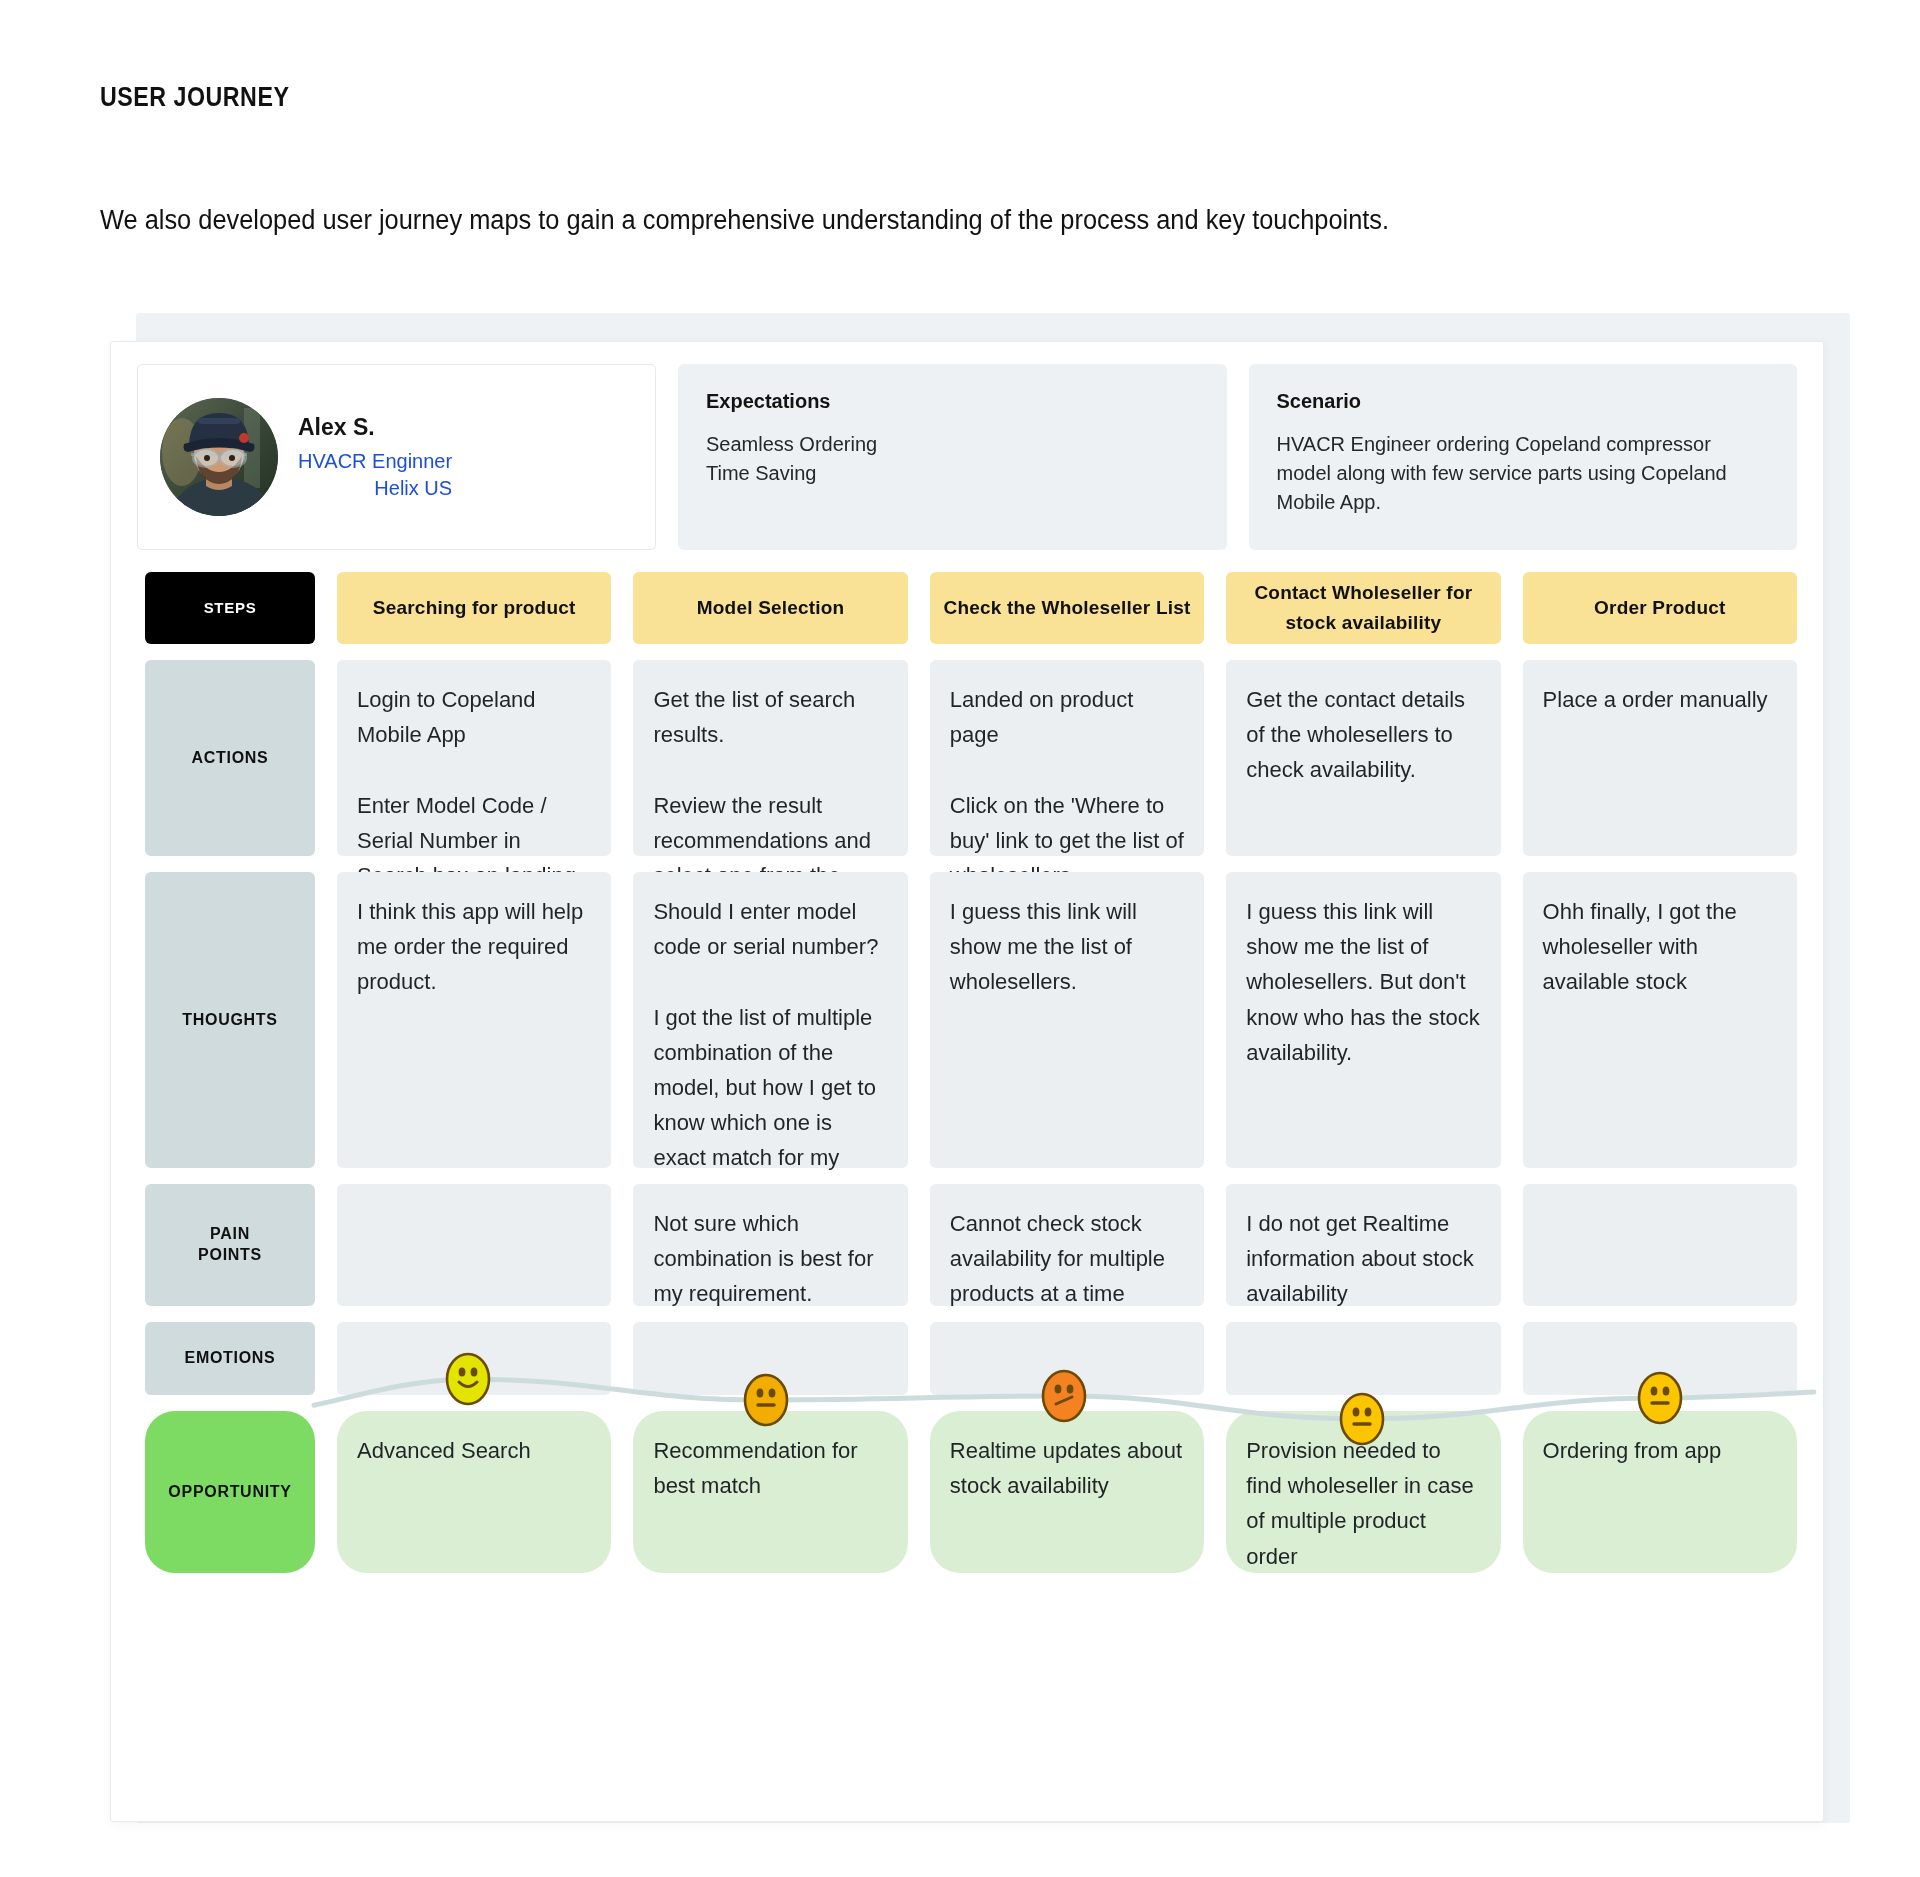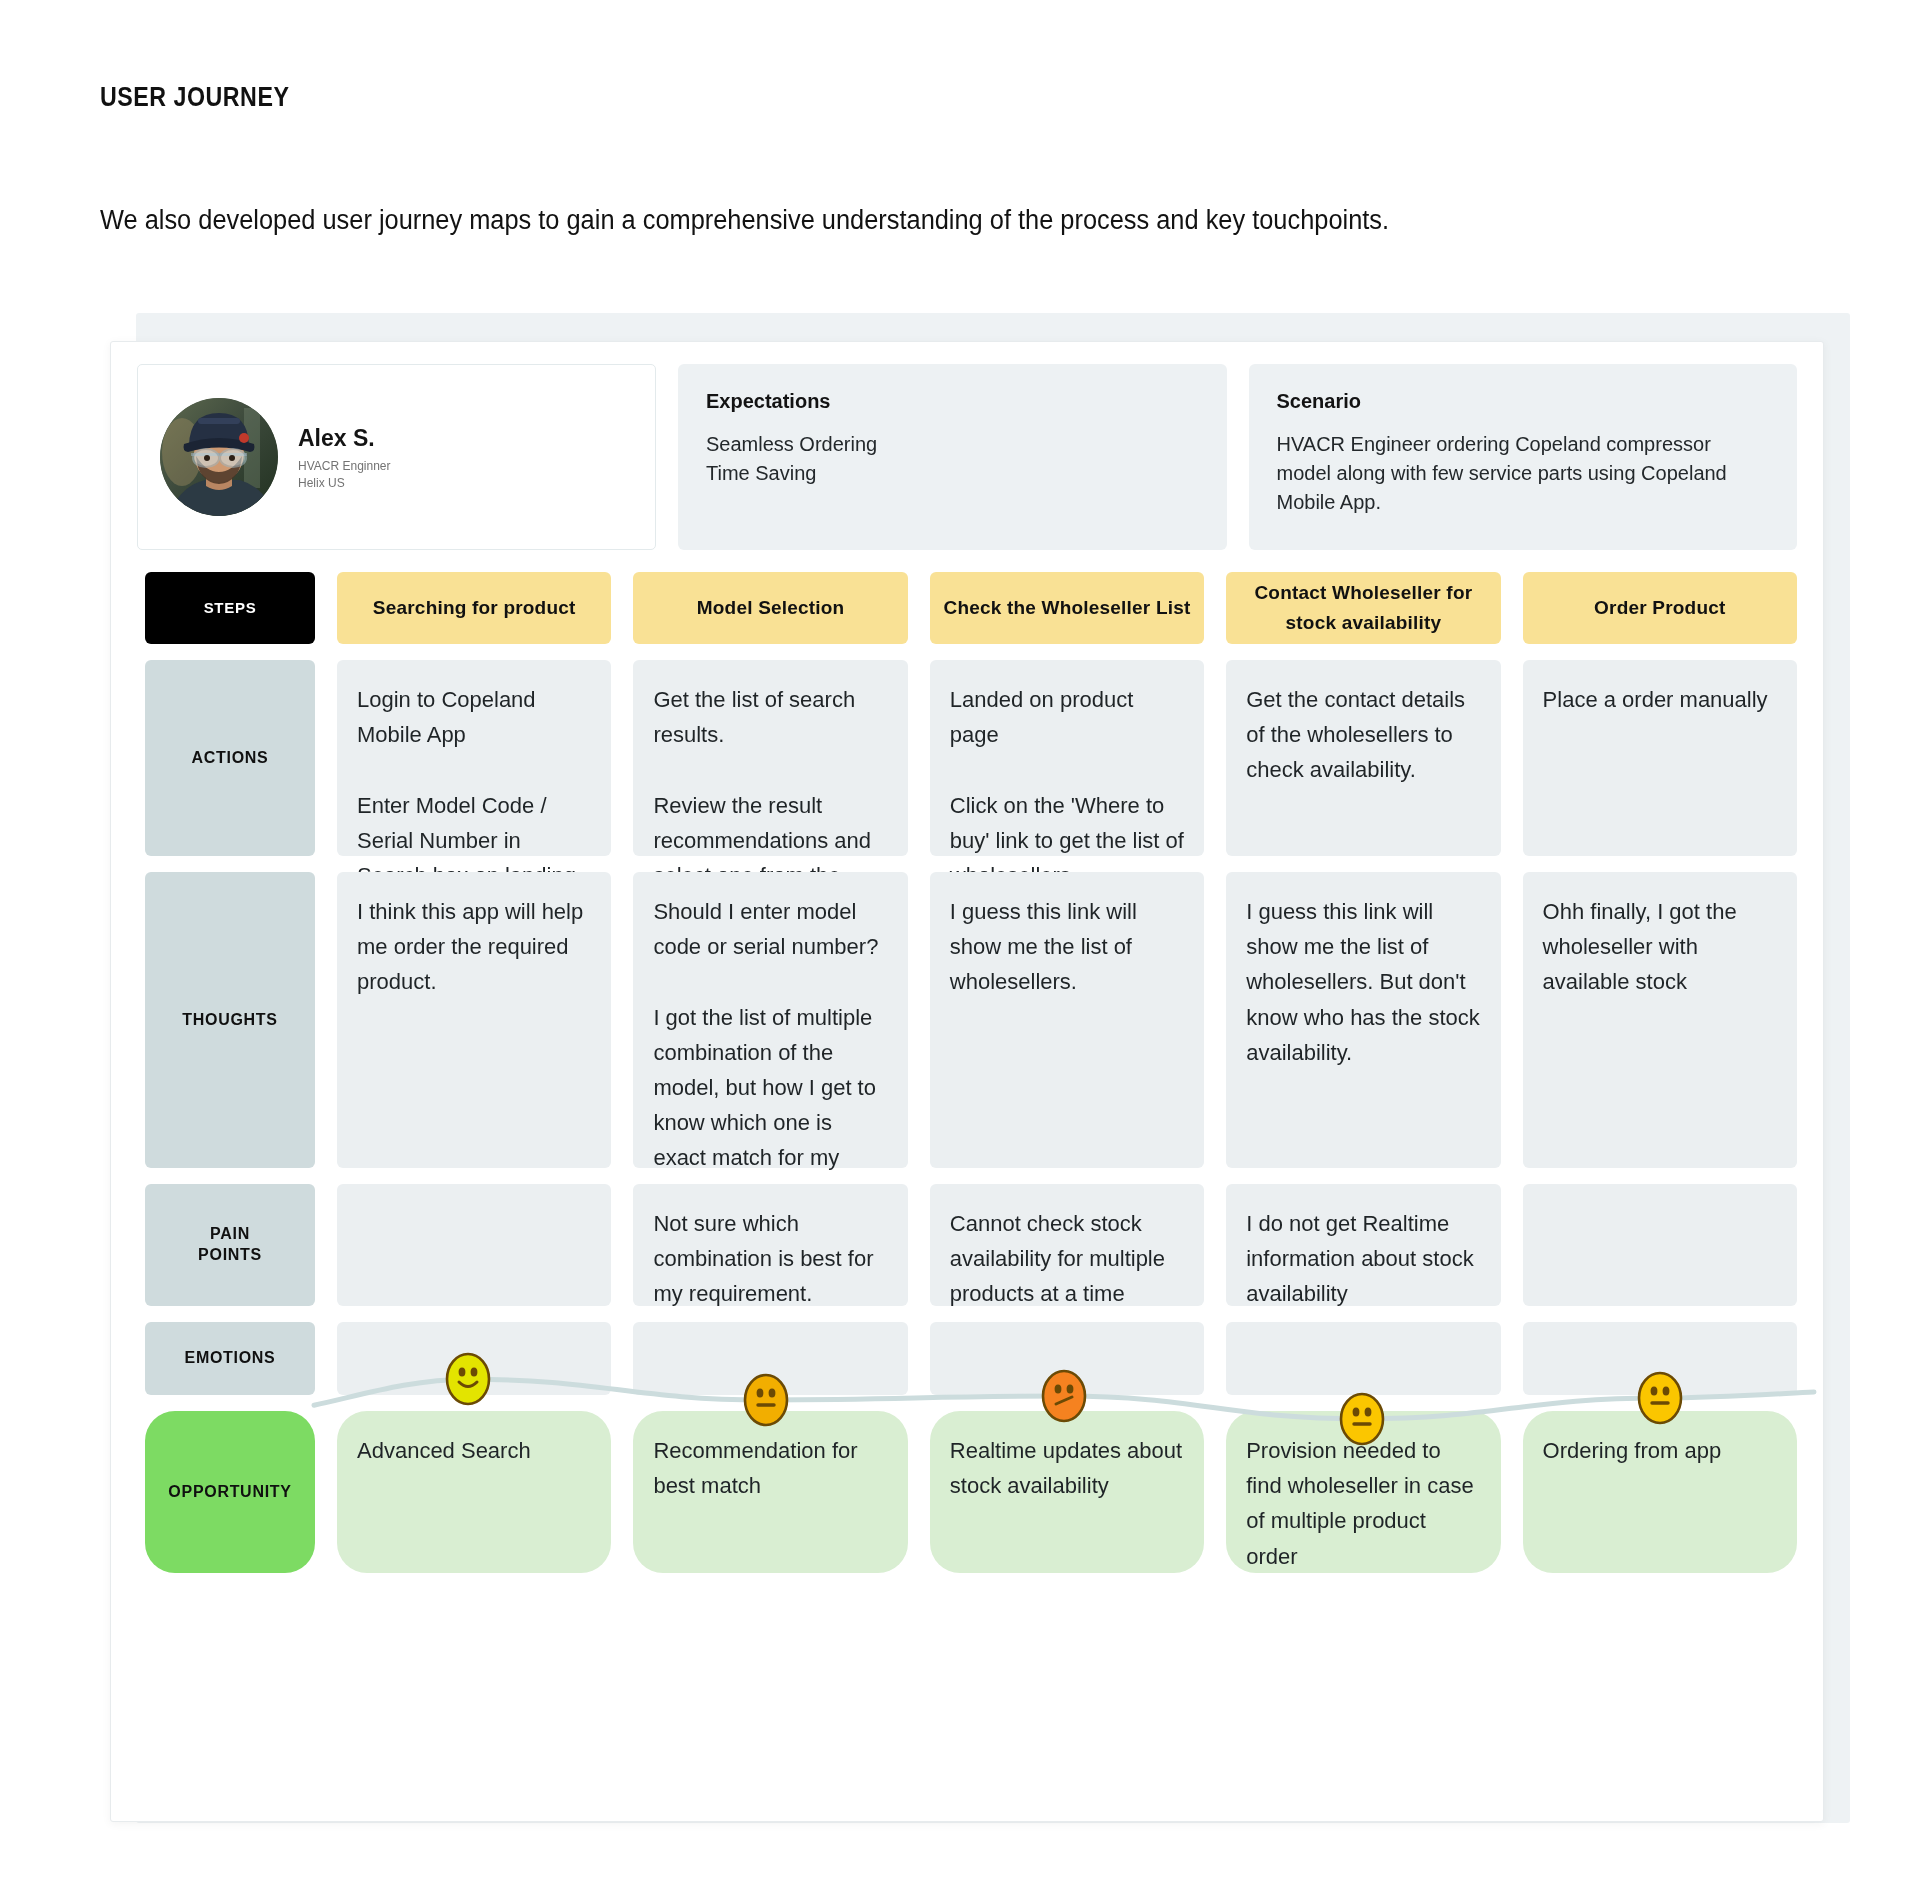--- a/index.html
+++ b/index.html
@@ -73,21 +73,21 @@
     width: 118px; height: 118px;
     border-radius: 50%;
     overflow: hidden;
     flex: 0 0 auto;
     position: relative;
     background: #4c5a4a;
   }
   .avatar svg { display:block; width:100%; height:100%; }
   .persona-text { line-height: 1.35; }
   .persona-name { font-size: 23px; font-weight: 700; color: #141414; margin-bottom: 4px; }
-  .persona-role, .persona-org { font-size: 12px; color: #737373; }
+  .persona-role, .persona-org { font-size: 20px; color: #1d4ed8; text-align: right; }
 
   .infobox {
     flex: 1;
     background: #edf1f3;
     border-radius: 6px;
     padding: 26px 28px;
   }
   .infobox h3 { font-size: 20px; font-weight: 700; color: #131313; margin-bottom: 17px; }
   .infobox p  { font-size: 20px; color: #23282b; line-height: 1.45; }
 

